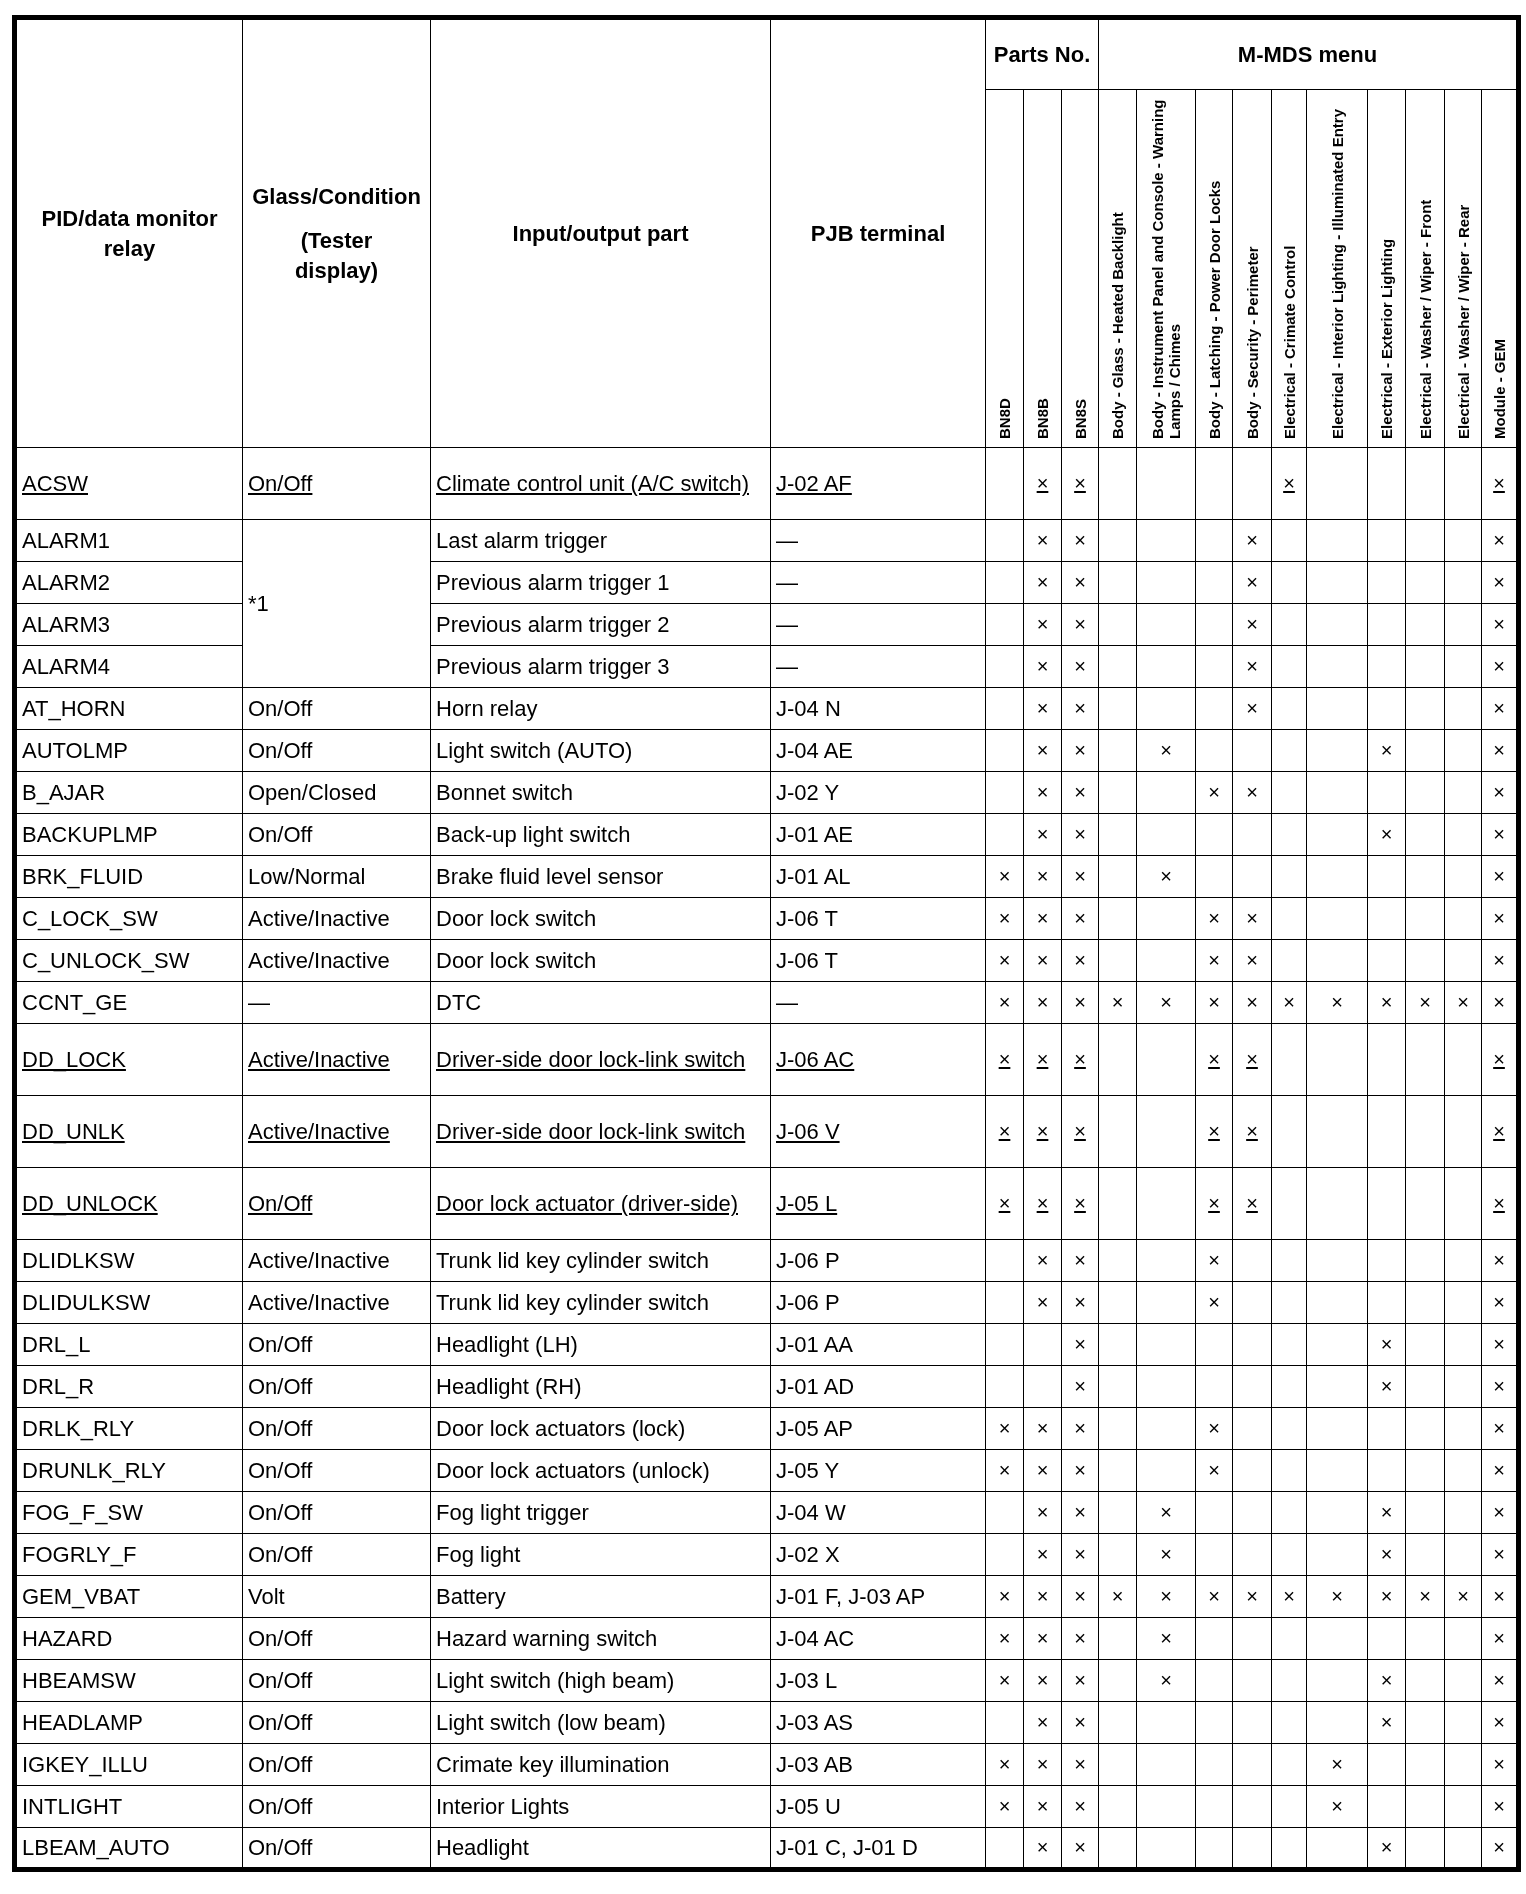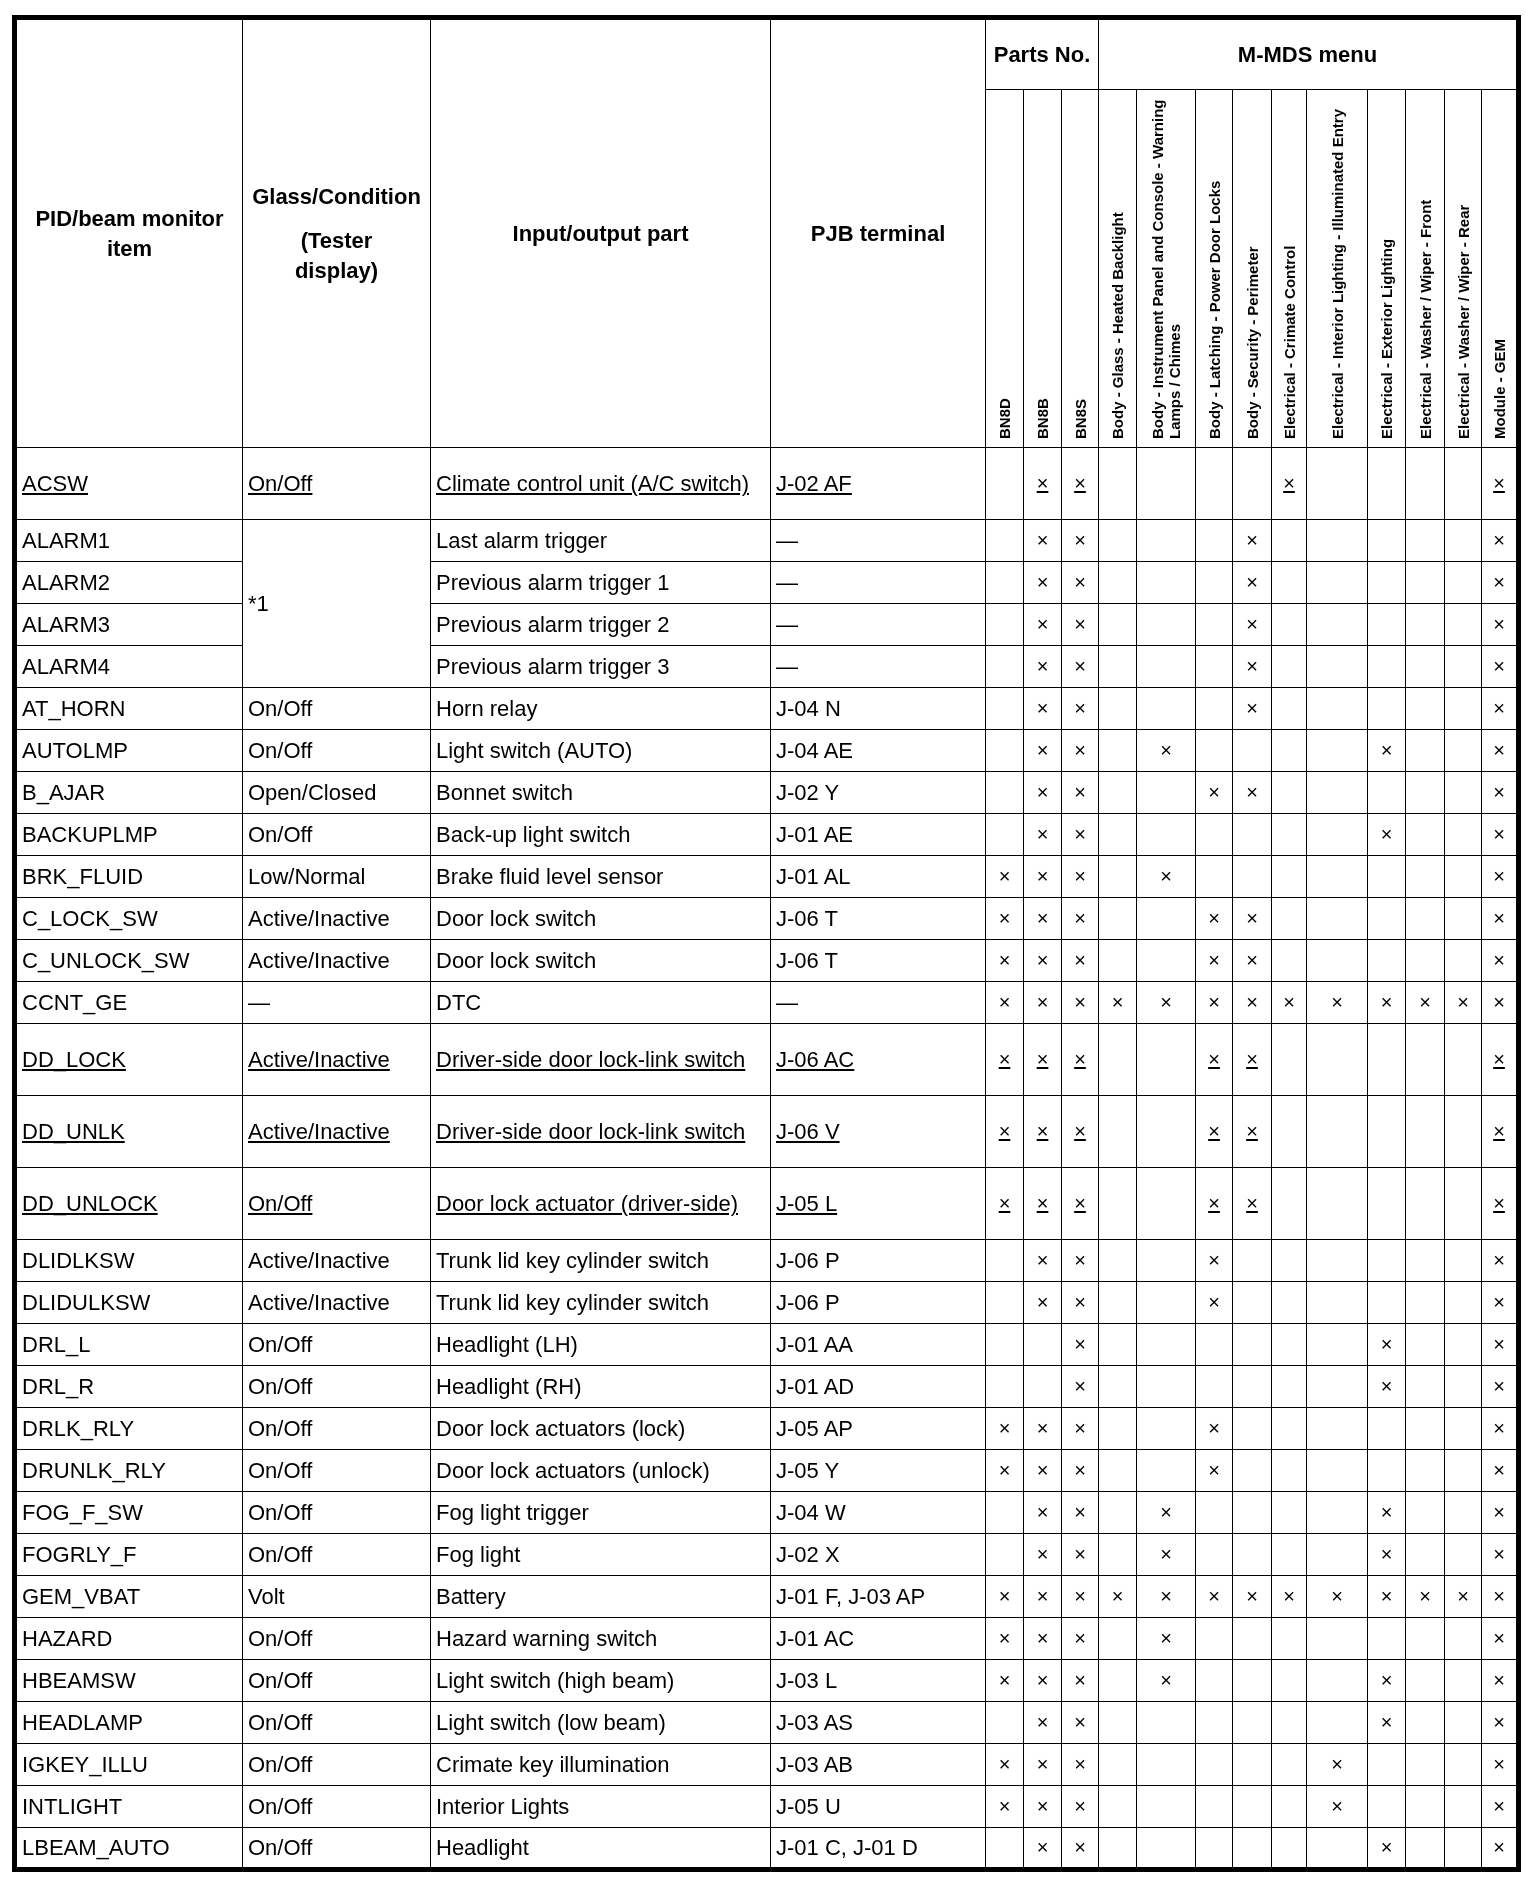--- a/index.html
+++ b/index.html
@@ -32,21 +32,21 @@
       <col style="width:39px">
     <col style="width:35px">
       <col style="width:61px">
       <col style="width:38px">
       <col style="width:39px">
       <col style="width:37px">
       <col style="width:37px">
   </colgroup>
   <thead>
     <tr style="height:72px">
-      <th rowspan="2">PID/beam monitor item</th>
+      <th rowspan="2">PID/data monitor relay</th>
       <th rowspan="2">
         <div>Glass/Condition</div>
         <div style="height:14px"></div>
         <div style="padding:0 40px">(Tester display)</div>
       </th>
       <th rowspan="2">Input/output part</th>
       <th rowspan="2">PJB terminal</th>
       <th colspan="3">Parts No.</th>
       <th colspan="10">M-MDS menu</th>
     </tr>
@@ -562,21 +562,21 @@
         <td class="x"><span>×</span></td>
         <td class="x"><span>×</span></td>
         <td class="x"><span>×</span></td>
         <td class="x"><span>×</span></td>
         <td class="x"><span>×</span></td>
       </tr>
       <tr class="r1">
         <td>HAZARD</td>
         <td>On/Off</td>
         <td>Hazard warning switch</td>
-        <td>J-01 AC</td>
+        <td>J-04 AC</td>
         <td class="x"><span>×</span></td>
         <td class="x"><span>×</span></td>
         <td class="x"><span>×</span></td>
         <td class="x"></td>
         <td class="x"><span>×</span></td>
         <td class="x"></td>
         <td class="x"></td>
         <td class="x"></td>
         <td class="x"></td>
         <td class="x"></td>

